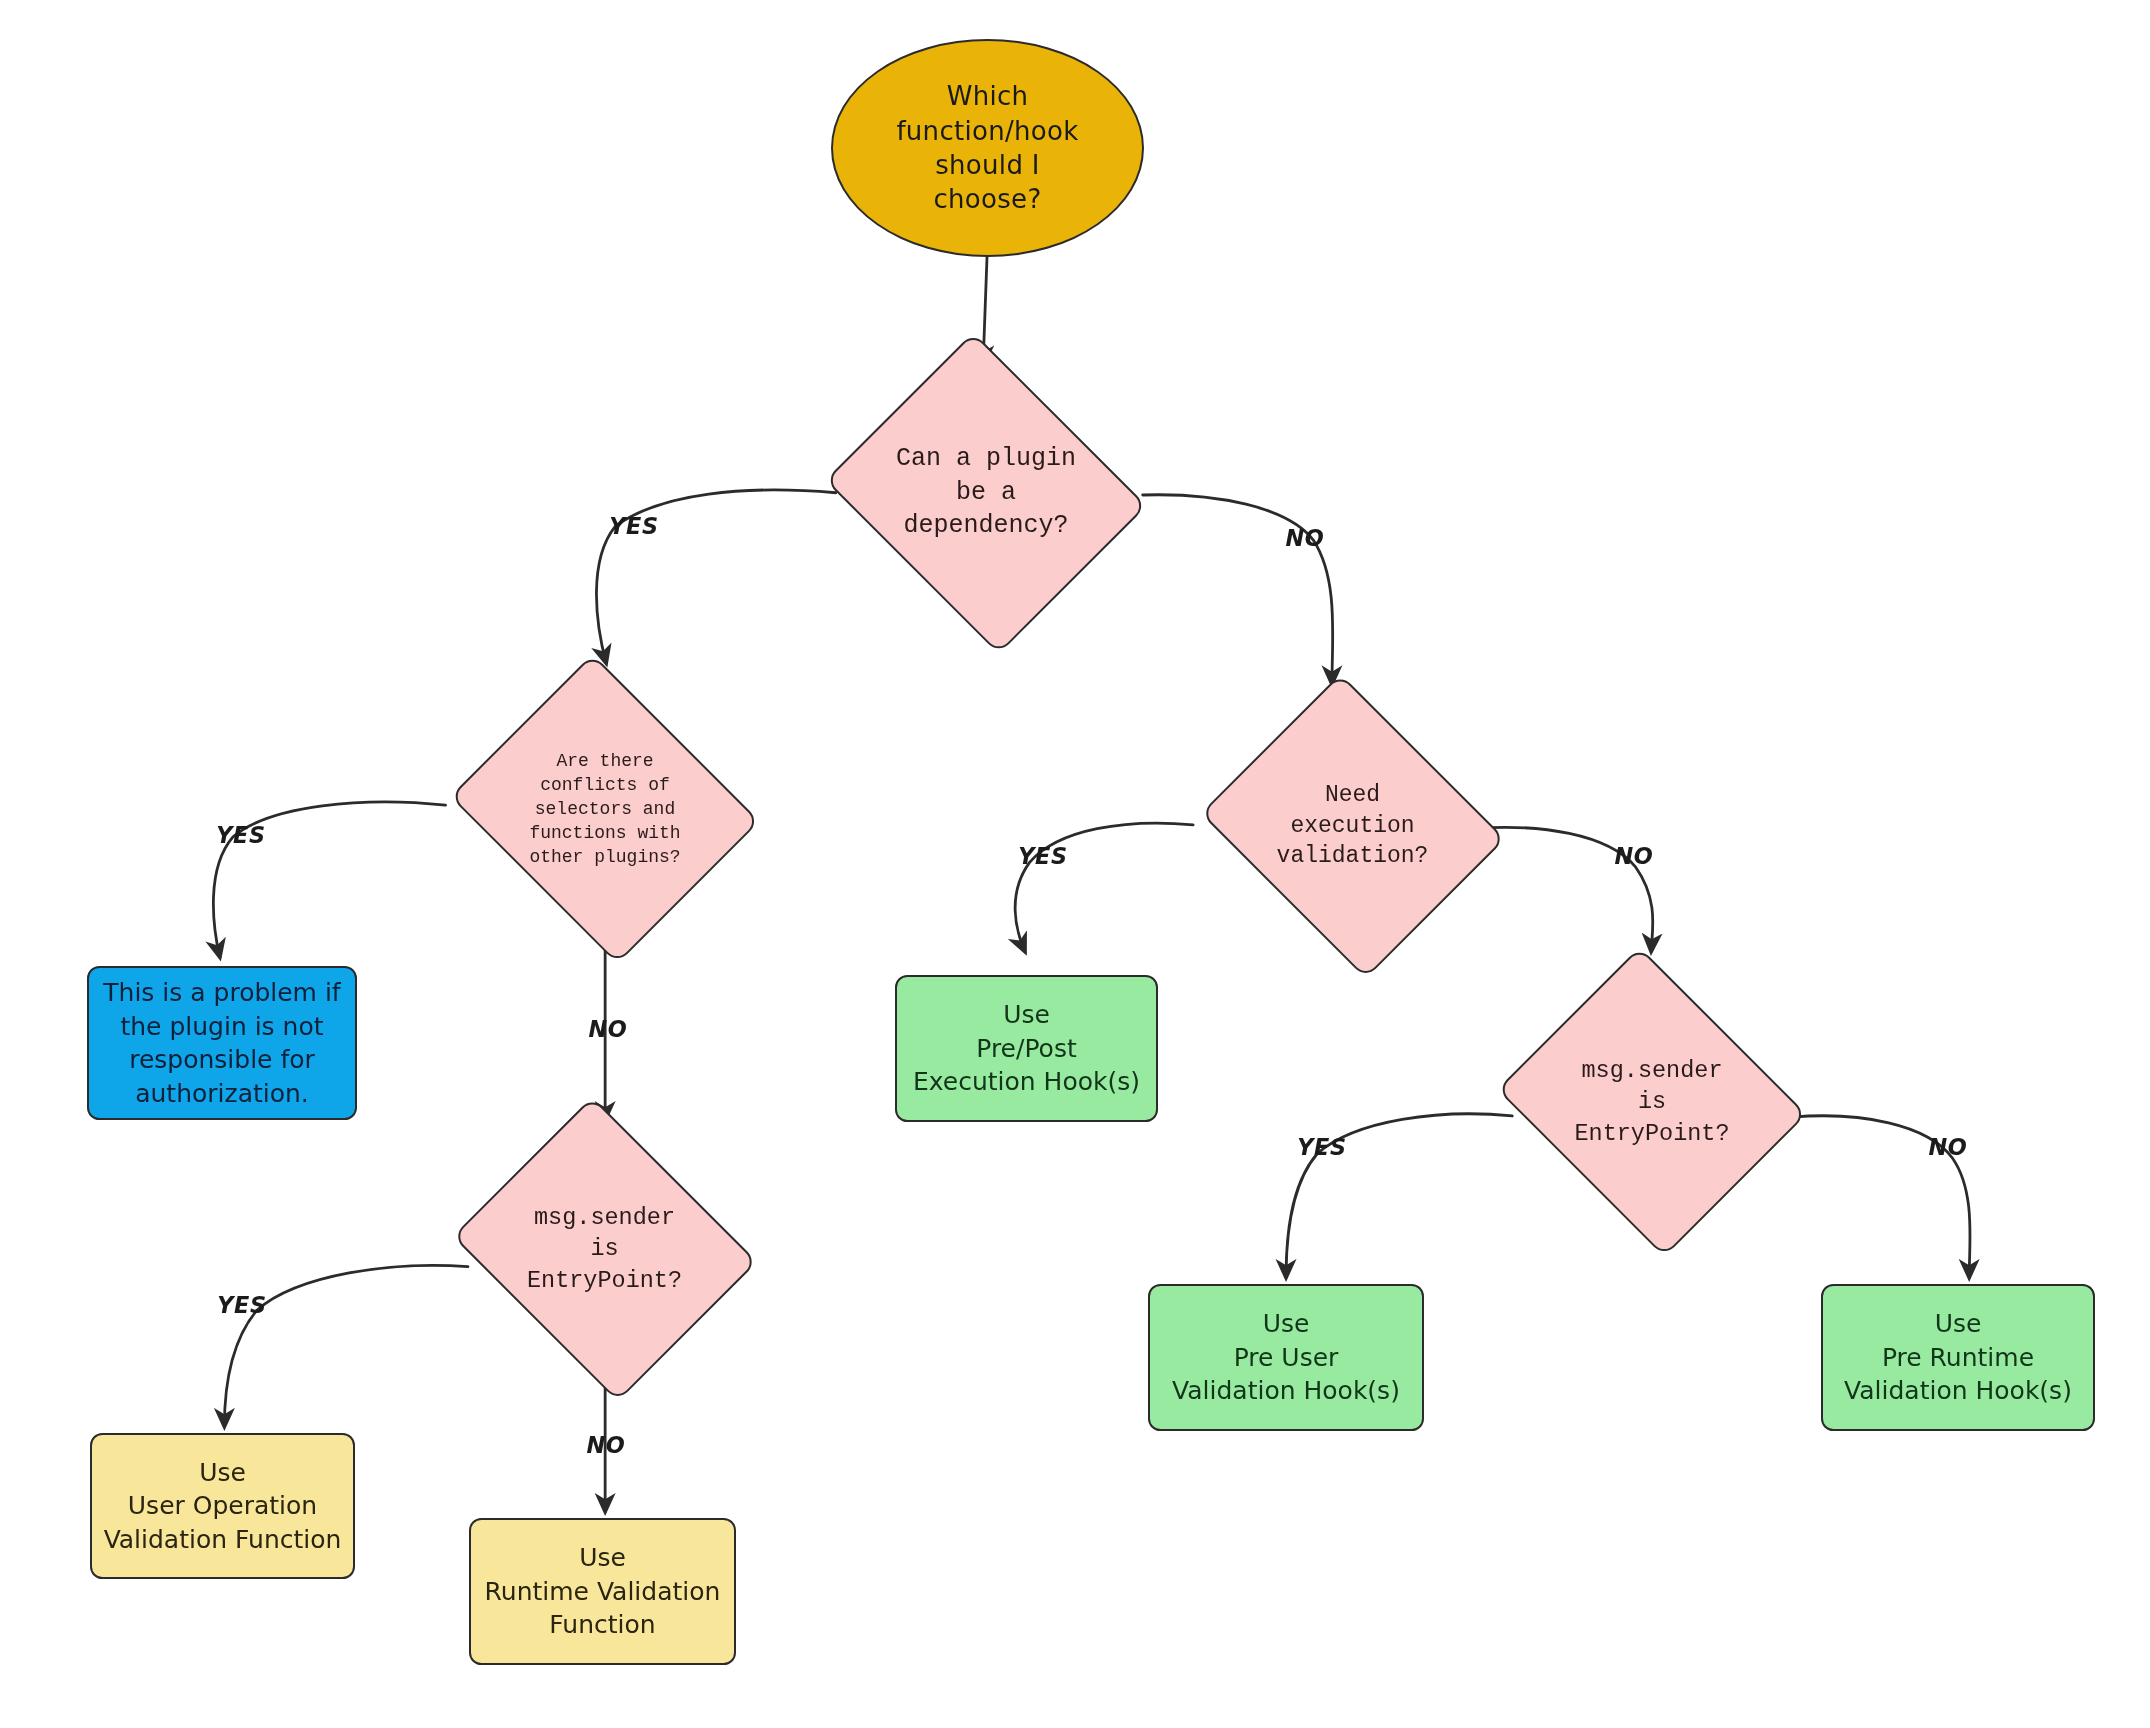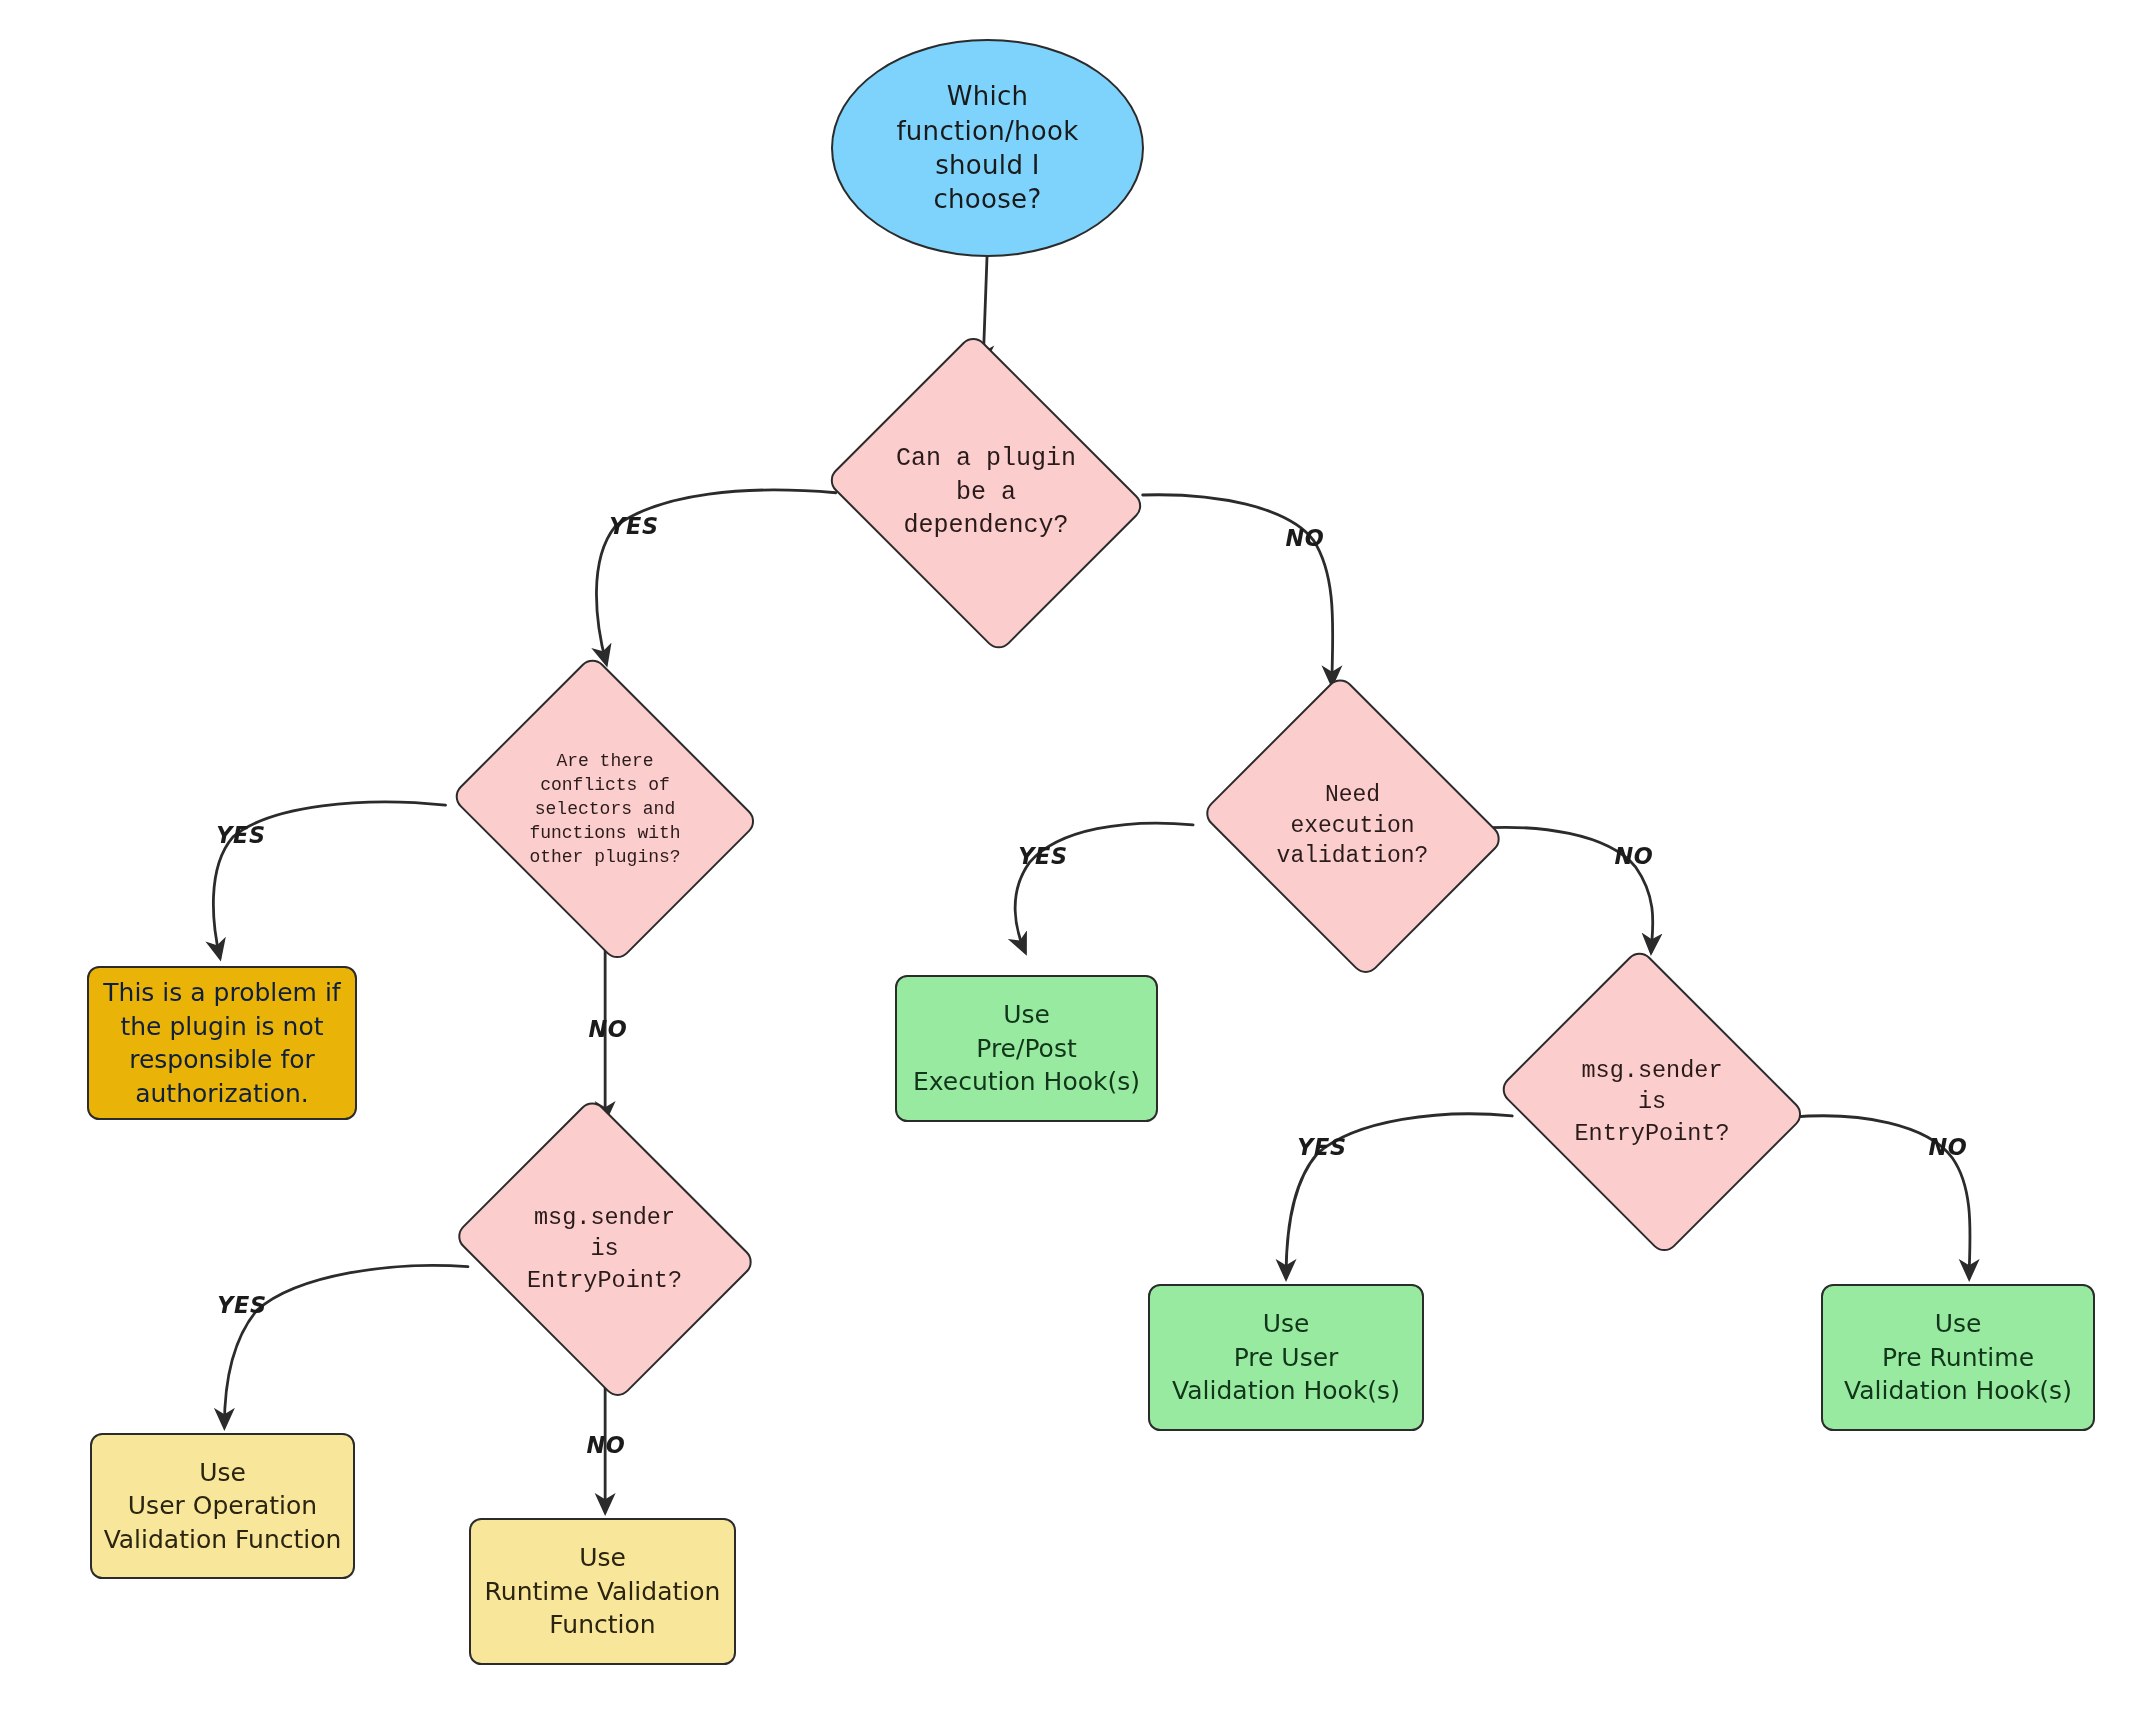--- a/index.html
+++ b/index.html
@@ -27,21 +27,21 @@
     position: absolute;
     box-sizing: border-box;
     display: flex;
     align-items: center;
     justify-content: center;
     text-align: center;
     color: #1a1a1a;
     white-space: pre-line;
   }
   .node-start {
-    background: #7dd3fc;
+    background: #eab308;
     border: 2.2px solid #2b2b2b;
     border-radius: 50%;
     font-size: 26px;
     line-height: 1.32;
     letter-spacing: 0.3px;
   }
   .node-decision-wrap {
     position: absolute;
     box-sizing: border-box;
   }
@@ -71,21 +71,21 @@
     line-height: 1.34;
     font-family: Liberation Mono, monospace;
   }
   .node-box {
     border: 2.2px solid #2b2b2b;
     border-radius: 12.3px;
     font-size: 25px;
     line-height: 1.34;
   }
   .box-blue {
-    background: #eab308;
+    background: #0ea5e9;
     color: #10203a;
   }
   .box-yellow {
     background: #f8e79a;
     color: #2a2410;
   }
   .box-green {
     background: #98eaa0;
     color: #11361a;
   }

